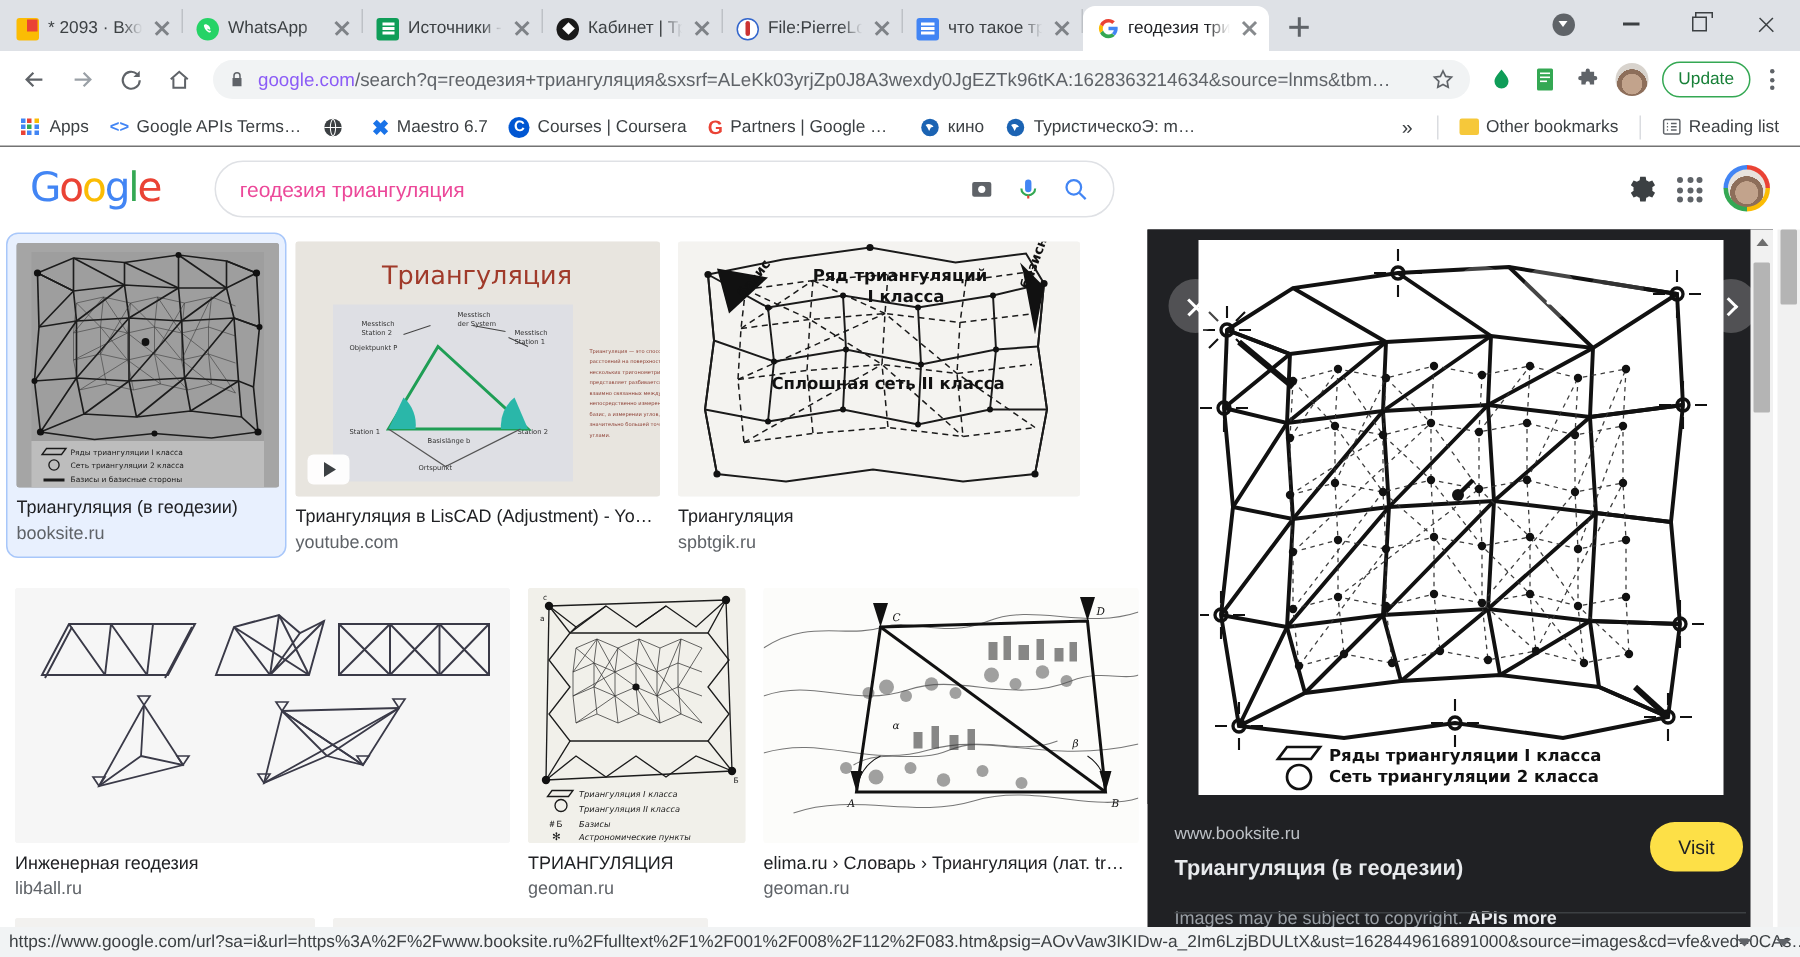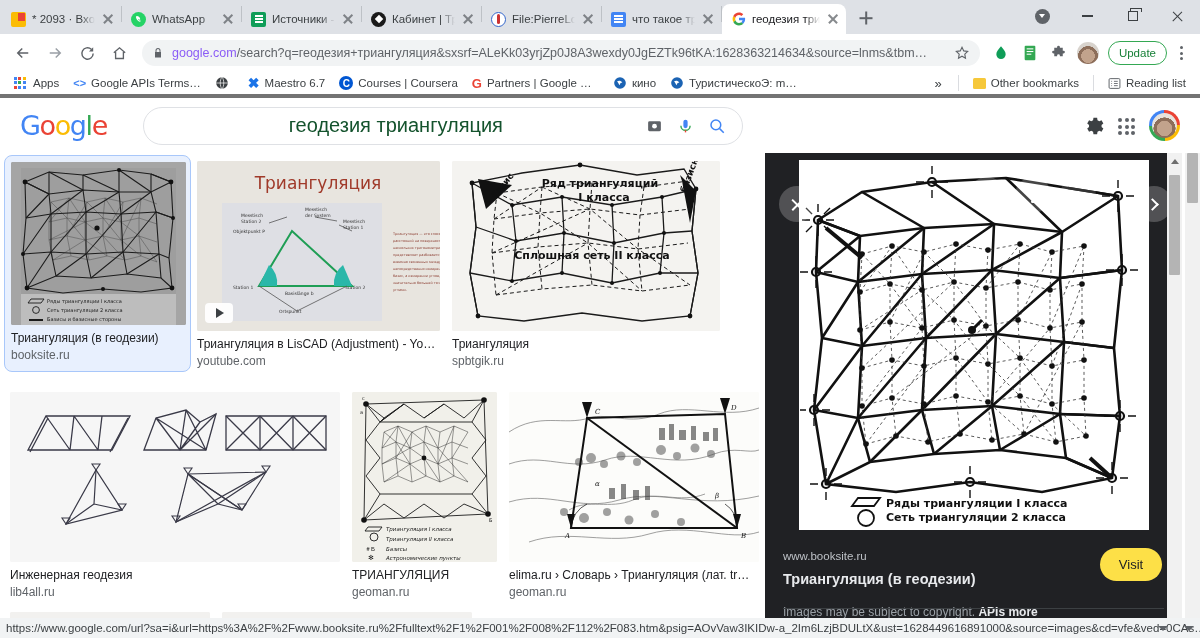--- a/index.html
+++ b/index.html
@@ -77,41 +77,41 @@
     height:24px; border:1px solid #34a853; color:#188038; border-radius:12px;
     font-size:11.5px; display:flex; align-items:center; padding:0 10px; margin-left:4px;
   }
   .kebab { width:22px; height:22px; display:flex; flex-direction:column; align-items:center;
            justify-content:center; gap:2.5px; }
   .kebab i { width:3px; height:3px; border-radius:50%; background:#5f6368; display:block; }
 
   
   .bookmarks { height:26px; background:#fff; display:flex; align-items:center;
                padding:0 8px; gap:2px; font-size:11.5px; color:#3c4043;
-               border-bottom:4px solid #737373; }
+               border-bottom:1px solid #737373; }
   .bm { display:flex; align-items:center; gap:5px; padding:3px 6px; border-radius:4px; white-space:nowrap; }
   .bm-label { max-width:112px; overflow:hidden; text-overflow:ellipsis; }
   .bm-right { margin-left:auto; display:flex; align-items:center; gap:2px; }
   .bm-sep { width:1px; height:16px; background:#dadce0; margin:0 6px; }
   .apps-grid { width:14px; height:12px; display:grid; grid-template-columns:repeat(3,3px);
                grid-template-rows:repeat(3,3px); gap:1.4px; }
   .apps-grid i { background:#4285f4; display:block; width:3px; height:3px; }
   .apps-grid i:nth-child(2){background:#ea4335} .apps-grid i:nth-child(3){background:#fbbc04}
   .apps-grid i:nth-child(5){background:#34a853} .apps-grid i:nth-child(7){background:#ea4335}
   .apps-grid i:nth-child(9){background:#4285f4}
 
   
-  .gheader { height:55px; display:flex; align-items:center; padding:0 14px 0 20px; background:#fff;text-align:center; }
+  .gheader { height:55px; display:flex; align-items:center; padding:0 14px 0 20px; background:#fff; }
   .glogo { font-size:27px; letter-spacing:-1.4px; font-family:"DejaVu Sans", sans-serif; font-weight:400; }
   .glogo .b{color:#4285f4}.glogo .r{color:#ea4335}.glogo .y{color:#fbbc04}.glogo .g{color:#34a853}
   .gsearch {
     margin-left:36px; flex:0 1 600px; height:38px; border:1px solid #dfe1e5; border-radius:22px;
     display:flex; align-items:center; padding:0 16px; gap:14px;
   }
-  .gsearch .q { flex:1; font-size:20px; color:#14532d; }
+  .gsearch .q { flex:1; font-size:14px; color:#ec4899; }
   .ghead-right { margin-left:auto; display:flex; align-items:center; gap:14px; padding-right:6px; }
   .avatar { width:31px; height:31px; border-radius:50%;
             background:conic-gradient(#ea4335 0 25%,#fbbc04 0 50%,#34a853 0 75%,#4285f4 0);
             display:flex; align-items:center; justify-content:center; }
   .avatar i { width:25px; height:25px; border-radius:50%;
               background:radial-gradient(circle at 50% 62%, #c2a38c 0 38%, #8d6e5a 39% 55%, #e8e3dd 56%); display:block; }
 
   
   .content { display:flex; height:483px; position:relative; background:#fff; }
   .results { width:765px; padding:8px 0 0 10px; position:relative; overflow:hidden; }

